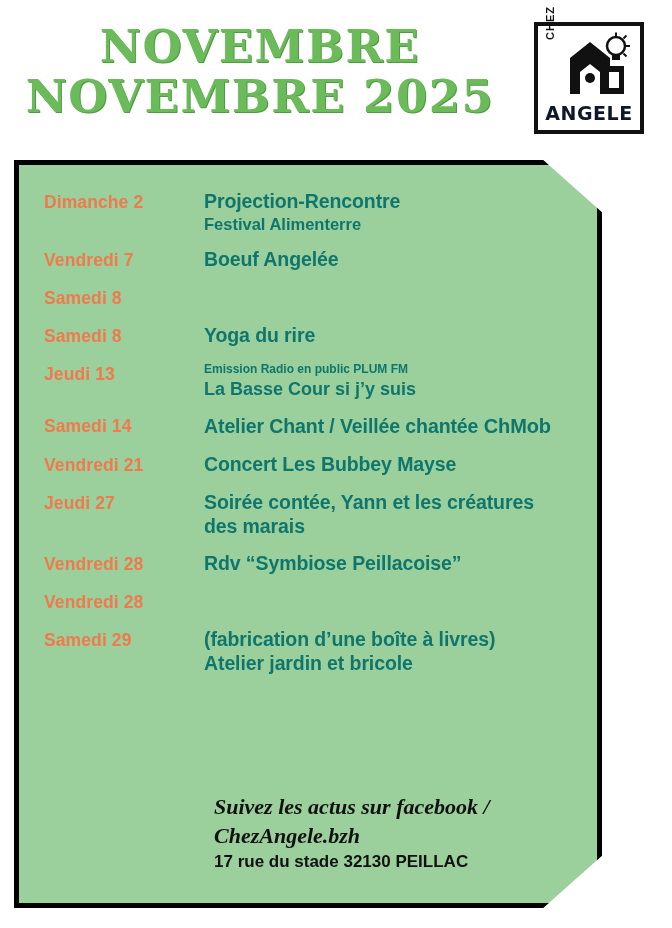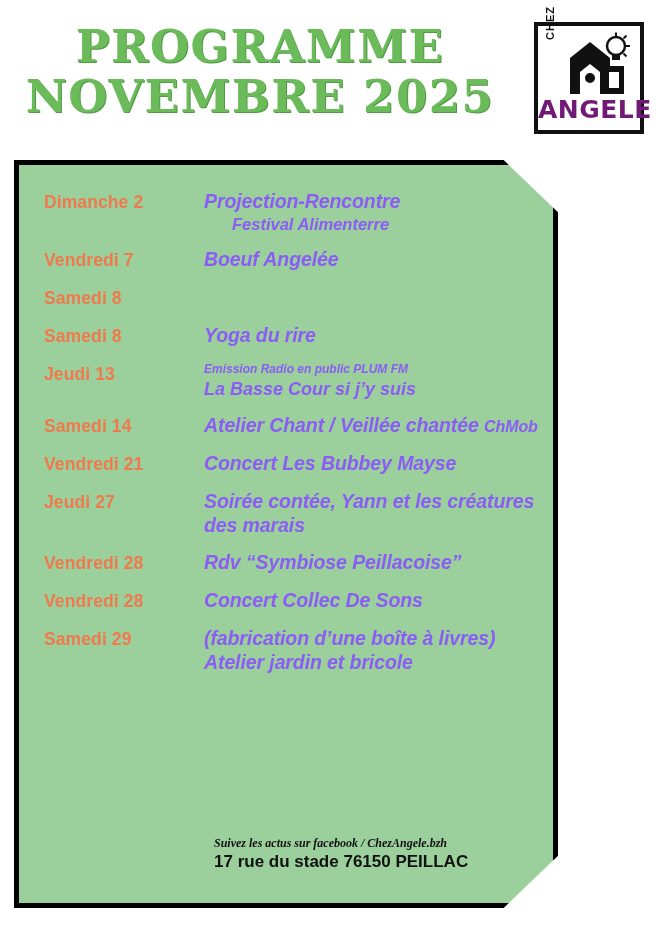--- a/index.html
+++ b/index.html
@@ -66,38 +66,38 @@
     white-space: nowrap;
   }
   .logo-angele {
     position: absolute;
     left: 0;
     right: 0;
     bottom: 6px;
     text-align: center;
     font-family: "DejaVu Sans", sans-serif;
     font-weight: bold;
-    font-size: 25px;
+    font-size: 19px;
     letter-spacing: 0.5px;
-    color: #701a75;
+    color: #0f172a;
   }
   .logo-art {
     position: absolute;
     left: 22px;
     top: 6px;
     width: 78px;
     height: 64px;
   }
 
   
   .panel-wrap {
     position: absolute;
     left: 14px;
     top: 160px;
-    width: 544px;
+    width: 588px;
     height: 748px;
   }
   .panel {
     position: absolute;
     inset: 0;
     background: #9bcf9b;
     border: 5px solid #000;
     box-sizing: border-box;
     
     clip-path: polygon(0 0, 90% 0, 100% 7%, 100% 93%, 90% 100%, 0 100%);
@@ -118,37 +118,35 @@
     flex: 0 0 160px;
     color: #ef7a4e;
     font-weight: bold;
     font-size: 17.5px;
     line-height: 1.25;
     padding-top: 2px;
     letter-spacing: 0.1px;
   }
   .row .content {
     flex: 1 1 auto;
-    color: #8b5cf6;
-    font-style: italic;
+    color: #0f766e;
   }
   .line-main {
     font-size: 19.5px;
     font-weight: bold;
     line-height: 1.22;
     letter-spacing: -0.1px;
   }
   .line-sub {
     font-size: 16.5px;
     font-weight: bold;
     line-height: 1.25;
-    margin-left: 28px;
   }
   .line-small-inline {
-    font-size: 16px;
+    font-size: 20px;
     font-weight: bold;
   }
   .line-pre {
     font-size: 12px;
     font-weight: bold;
     line-height: 1.3;
   }
   .line-big {
     font-size: 18px;
     font-weight: bold;
@@ -158,37 +156,37 @@
   .footer {
     position: absolute;
     left: 200px;
     bottom: 34px;
     color: #111;
   }
   .footer-1 {
     font-family: "Liberation Serif", serif;
     font-style: italic;
     font-weight: bold;
-    font-size: 12px;
+    font-size: 22px;
     line-height: 1.35;
   }
   .footer-2 {
     font-family: "Liberation Sans", sans-serif;
     font-weight: bold;
     font-size: 17px;
     line-height: 1.35;
   }
 </style>
 </head>
 <body>
 
 <div class="header">
 
   <div class="title-block">
-    <div class="title-line">PROGRAMME</div>
+    <div class="title-line">NOVEMBRE</div>
     <div class="title-line">NOVEMBRE 2025</div>
   </div>
 
   <div class="logo">
     <div class="logo-inner">
       <div class="logo-art">
         <svg viewBox="0 0 78 64" width="78" height="64" aria-hidden="true">
 
           <circle cx="56" cy="14" r="9" fill="none" stroke="#111" stroke-width="2.5"></circle>
           <line x1="56" y1="4" x2="56" y2="0.5" stroke="#111" stroke-width="2"></line>
@@ -273,32 +271,29 @@
 
     <div class="row">
       <div class="date">Vendredi 28</div>
       <div class="content">
         <div class="line-main">Rdv “Symbiose Peillacoise”</div>
       </div>
     </div>
 
     <div class="row">
       <div class="date">Vendredi 28</div>
-      <div class="content">
-        <div class="line-main">Concert Collec De Sons</div>
-      </div>
     </div>
 
     <div class="row">
       <div class="date">Samedi 29</div>
       <div class="content">
         <div class="line-main">(fabrication d’une  boîte à livres)</div>
         <div class="line-main">Atelier jardin et bricole</div>
       </div>
     </div>
 
   </div>
 
   <div class="footer">
     <div class="footer-1">Suivez les actus sur facebook / ChezAngele.bzh</div>
-    <div class="footer-2">17 rue du stade 76150 PEILLAC</div>
+    <div class="footer-2">17 rue du stade 32130 PEILLAC</div>
   </div>
 </div>
 
 </body></html>

